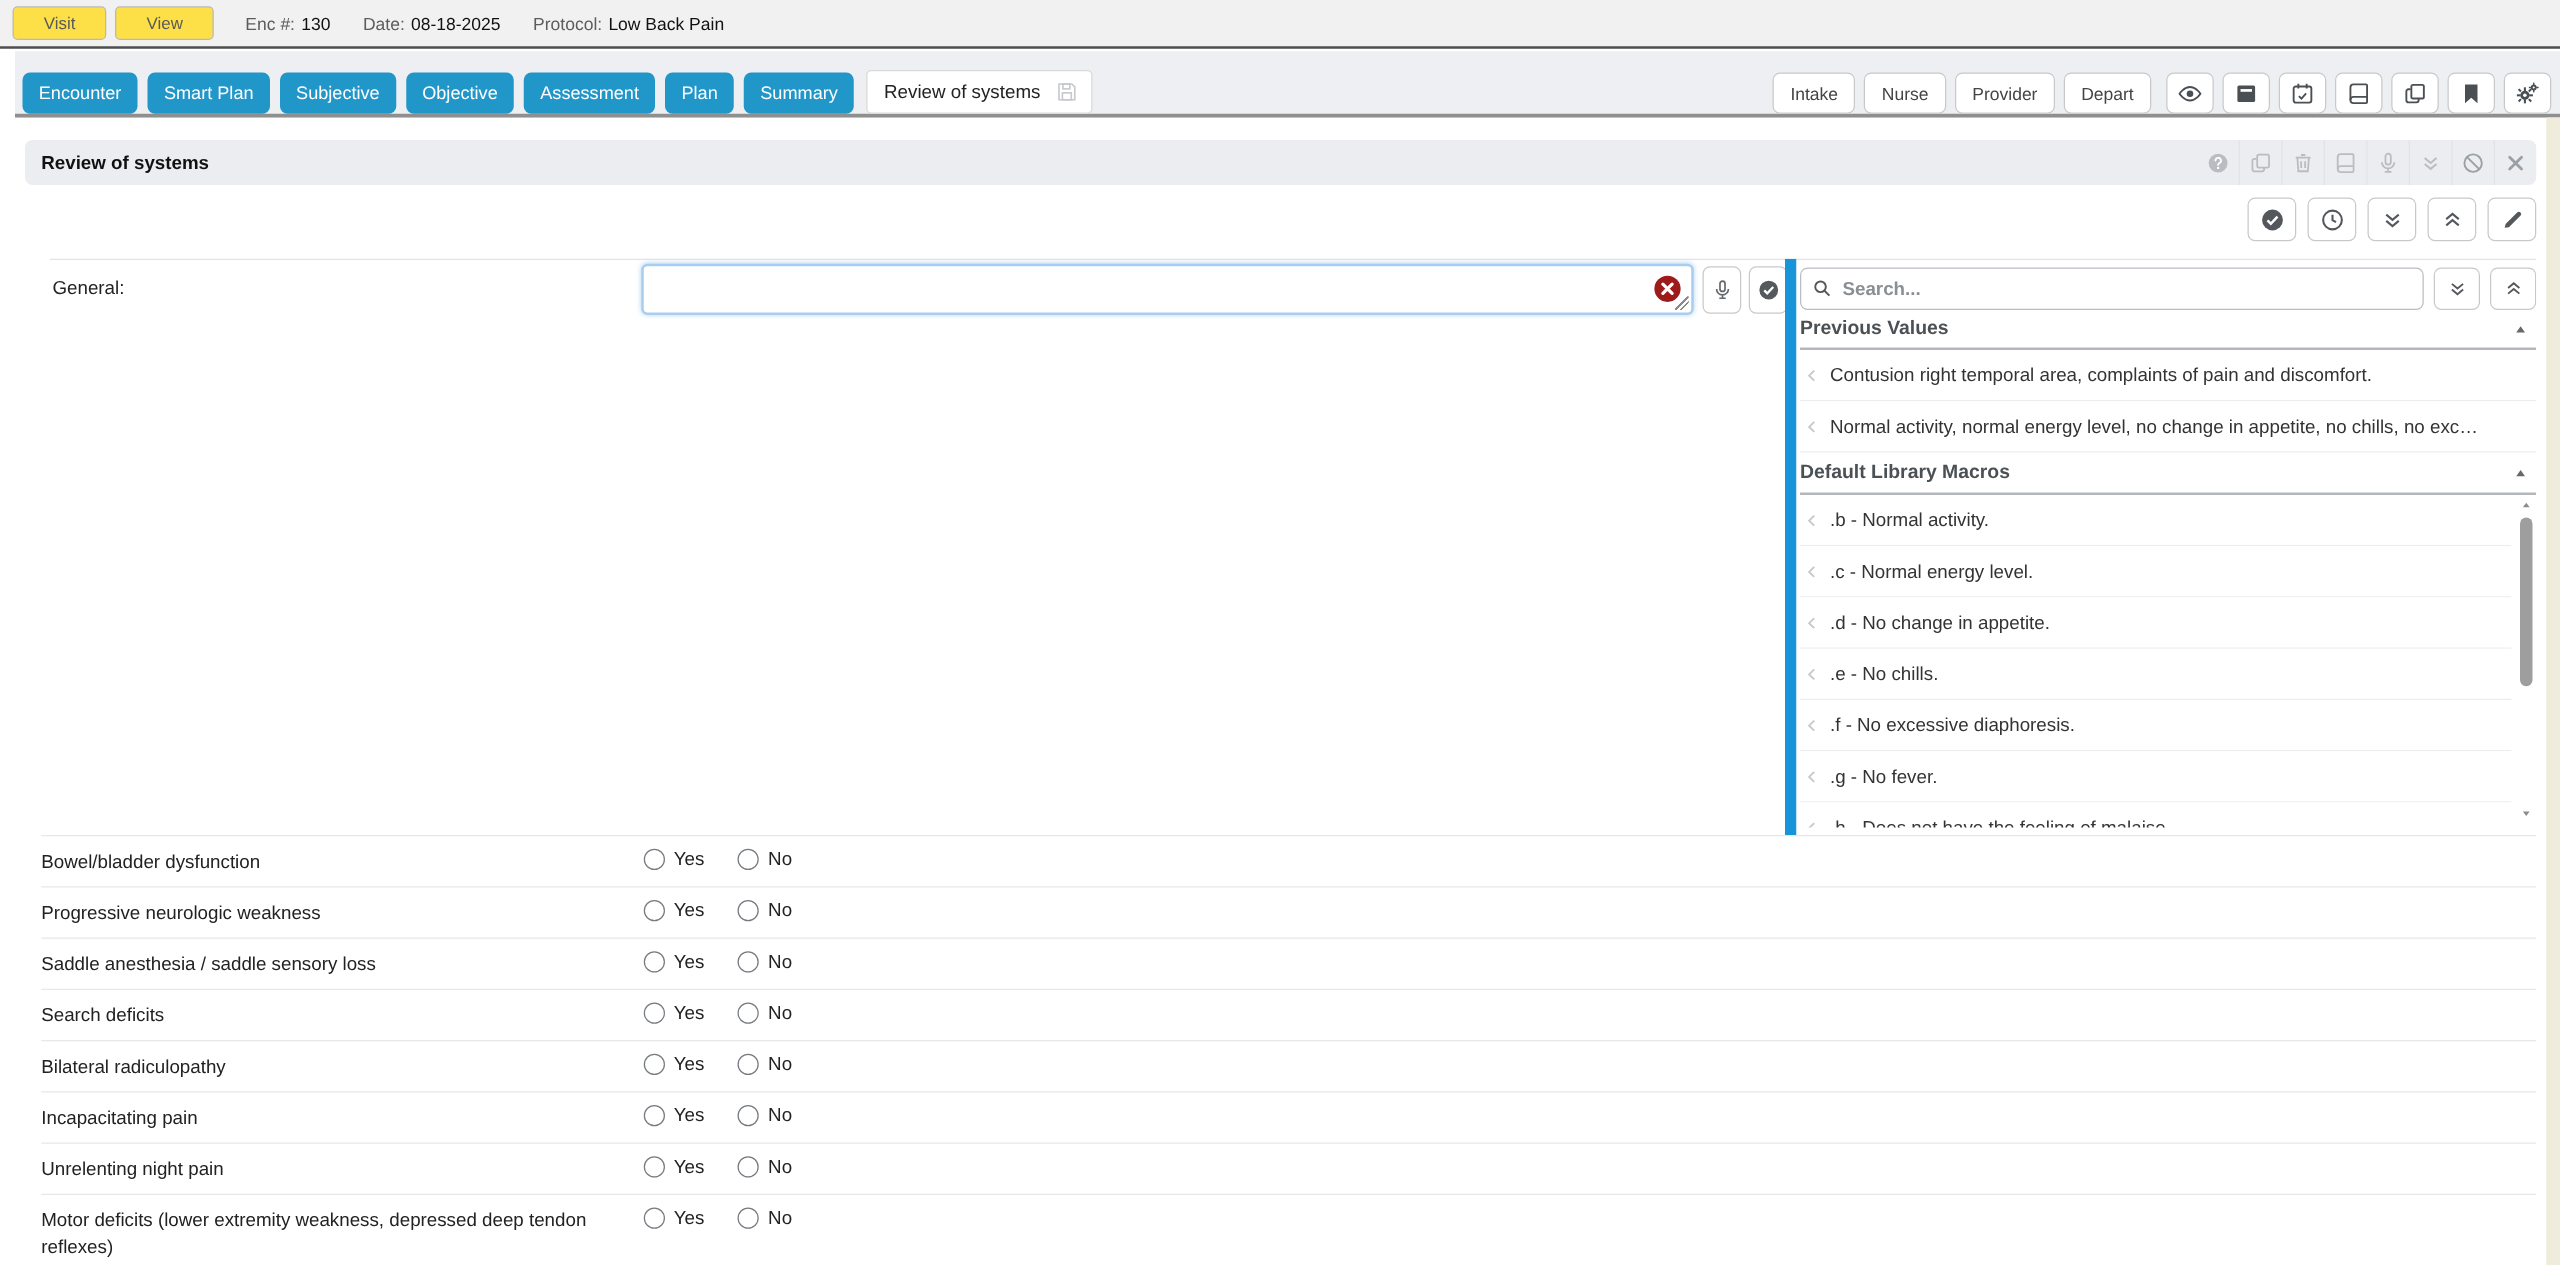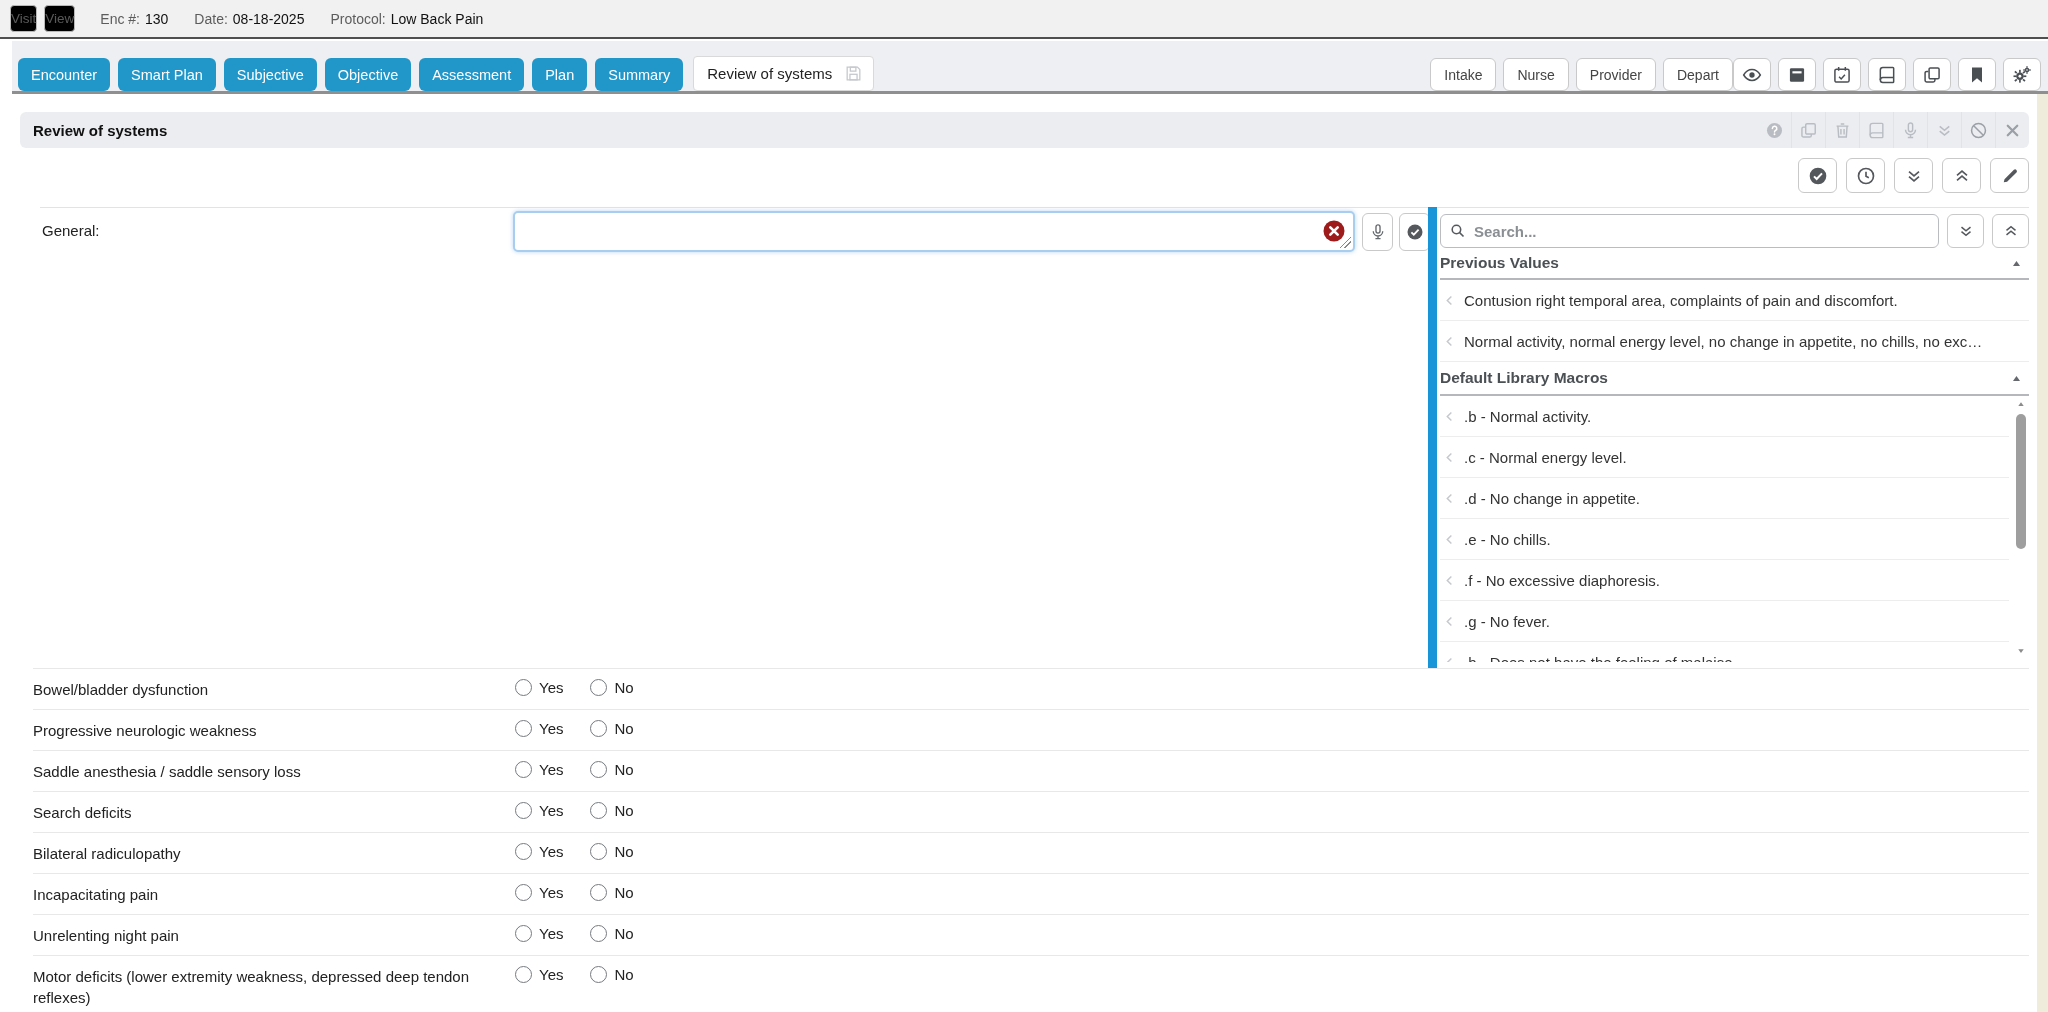--- a/index.html
+++ b/index.html
@@ -2,37 +2,37 @@
 <html><head>
 <meta charset="utf-8">
 <style>
   * { margin:0; padding:0; box-sizing:border-box; }
   html,body { width:2048px; height:1012px; overflow:hidden; }
   body { font-family:"Liberation Sans", sans-serif; background:#fff; position:relative; color:#222; }
 
   
   .topbar { position:absolute; left:0; top:0; width:2048px; height:39px; background:#f1f1f2;
             border-bottom:2px solid #4f4f4f; display:flex; align-items:center; padding-left:10px; }
-  .tb-btn { height:27px; padding:0 0; margin-right:7px; background:#000000; border:1px solid #b9b9b9;
+  .tb-btn { height:27px; padding:0 24px; margin-right:7px; background:#fde047; border:1px solid #b9b9b9;
             border-radius:4px; color:#5a5a5a; font-size:13.5px; cursor:pointer; }
   .tb-fields { display:flex; align-items:center; margin-left:18px; gap:26px; font-size:14px; }
   .tb-field .k { color:#5c5c5c; margin-right:5px; }
   .tb-field .v { color:#111; }
 
   
   .tabbar { position:absolute; left:12px; top:41px; width:2048px; height:53px; background:#edeff2;
             border-bottom:3px solid #8f8f8f; display:flex; align-items:flex-end; padding:0 19px 0 6px; }
   .navtabs { display:flex; gap:8px; }
   .navtab { height:33px; padding:0 13px; background:#2196C9; border:none; border-radius:6px;
             color:#fff; font-size:14.5px; font-family:inherit; cursor:pointer; white-space:nowrap; }
   .active-tab { height:35px; margin-left:10px; background:#fff; border:1px solid #d9d9d9; border-radius:4px;
             display:flex; align-items:center; padding:0 10px 0 13px; font-size:15px; color:#222; gap:12px; cursor:pointer; }
   .active-tab .ic { width:19px; height:19px; color:#c5c8cc; }
   .tab-spacer { flex:1; }
-  .roles { display:flex; gap:7px; margin-right:0; }
+  .roles { display:flex; gap:7px; margin-right:12px; }
   .role-btn { height:33px; padding:0 13px; background:#fff; border:1px solid #c9c9c9; border-radius:6px;
             color:#444; font-size:14px; font-family:inherit; cursor:pointer; }
   .iconbtns { display:flex; gap:7px; }
   .icon-btn { width:38px; height:33px; background:#fff; border:1px solid #c9c9c9; border-radius:6px;
             display:flex; align-items:center; justify-content:center; color:#4a4f54; cursor:pointer; }
   .icon-btn .ic { width:20px; height:20px; }
 
   .ic { display:inline-block; }
   .ic svg { width:100%; height:100%; display:block; }
 

